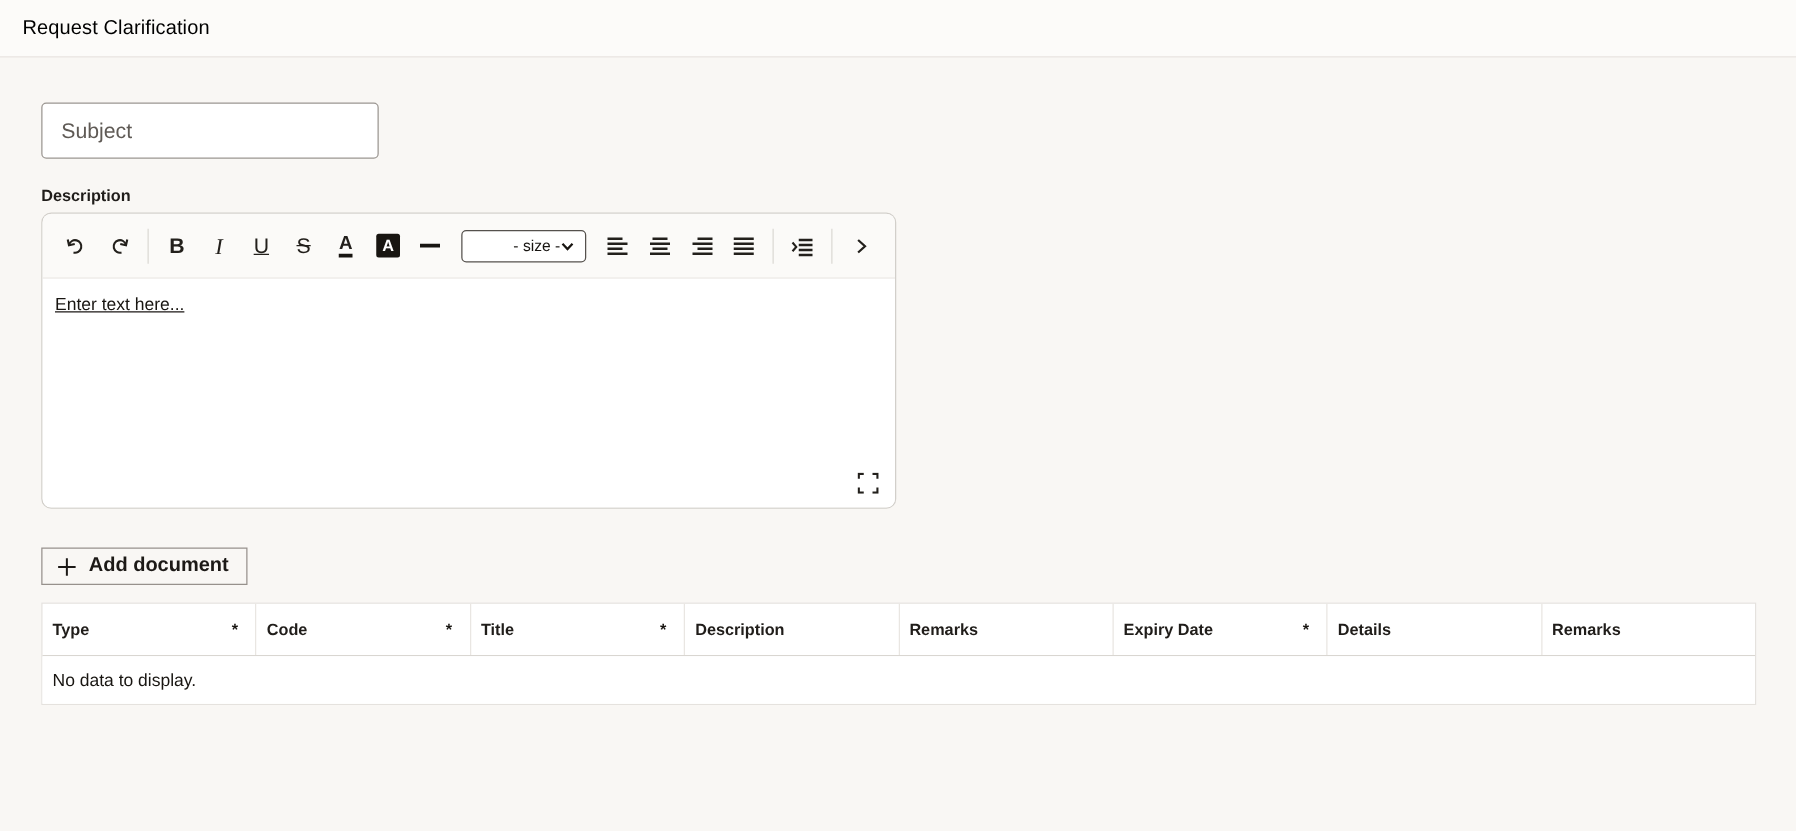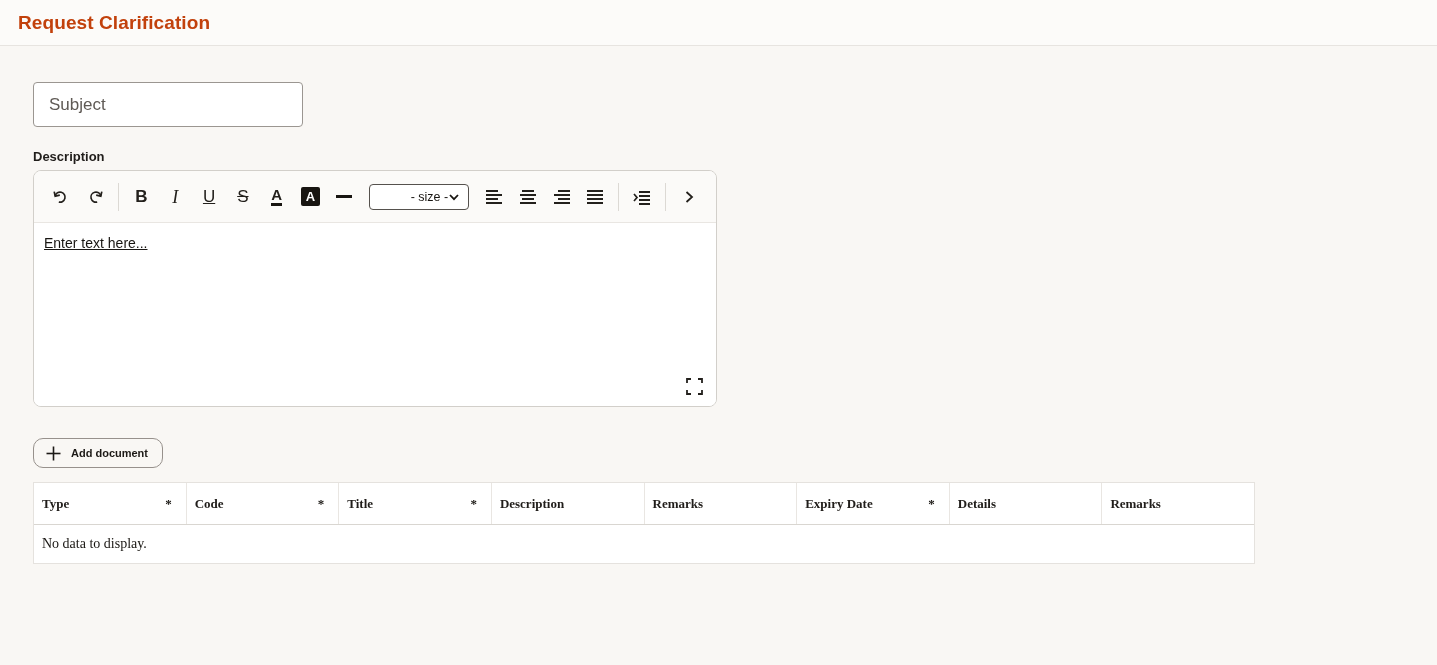--- a/index.html
+++ b/index.html
@@ -14,23 +14,23 @@
   
   .page-header {
     height: 46px;
     background: #fcfbf9;
     border-bottom: 1px solid #e7e4e0;
     display: flex;
     align-items: center;
     padding: 0 18px;
   }
   .page-title {
-    font-size: 19px;
-    font-weight: 700;
-    color: #c2410c;
+    font-size: 16px;
+    font-weight: 400;
+    color: #000000;
     letter-spacing: 0.1px;
   }
 
   
   .content { padding: 0 20px 0 33px; }
 
   .subject-input {
     margin-top: 36px;
     width: 270px;
     height: 45px;
@@ -151,39 +151,38 @@
     display: flex; align-items: center; justify-content: center;
     color: #23201c;
   }
 
   
   .add-doc-btn {
     margin-top: 31px;
     height: 30px;
     padding: 0 14px 0 11px;
     border: 1px solid #97918c;
-    border-radius: 10px;
+    border-radius: 0;
     background: transparent;
     display: inline-flex;
     align-items: center;
     gap: 9px;
     font-family: "Liberation Sans", sans-serif;
-    font-size: 11px;
+    font-size: 16px;
     font-weight: 600;
     color: #1c1916;
     cursor: pointer;
   }
 
   
   .doc-table {
     margin-top: 14px;
-    width: 1222px;
+    width: 1372px;
     border: 1px solid #e5e2de;
     background: #ffffff;
-    font-family: Liberation Serif, serif;
   }
   .thead { display: flex; height: 42px; border-bottom: 1px solid #d9d6d1; }
   .th {
     flex: 1 1 0;
     display: flex;
     align-items: center;
     justify-content: space-between;
     padding: 0 14px 0 8px;
     font-size: 13px;
     font-weight: 600;

